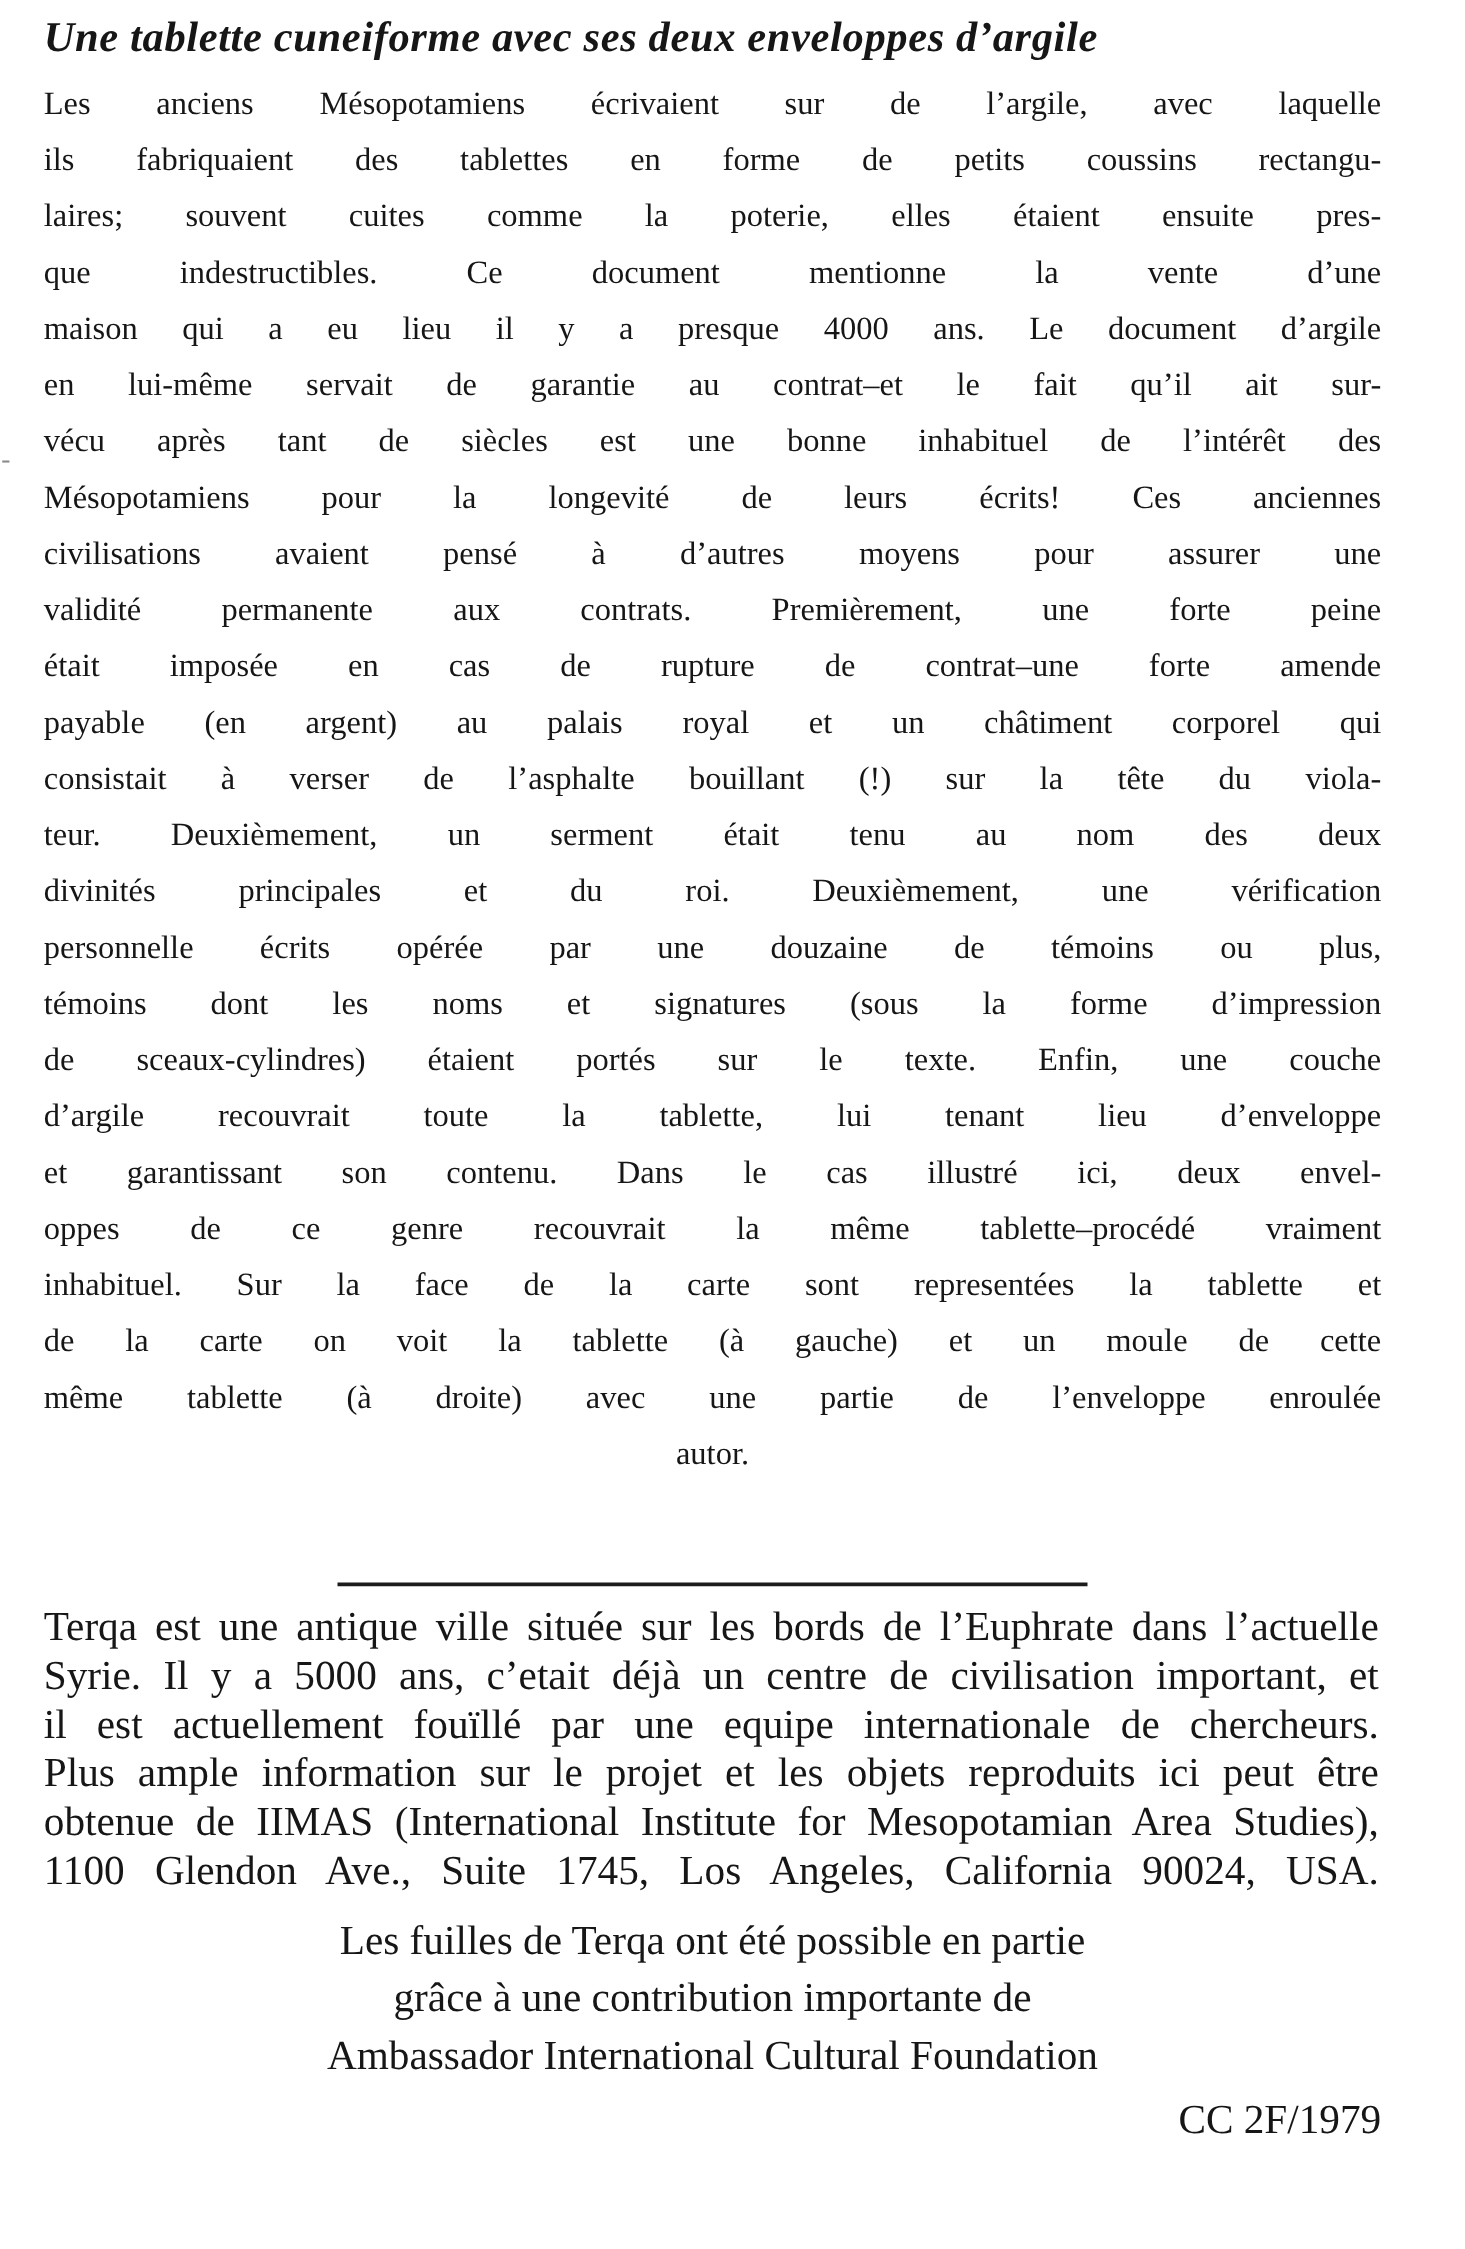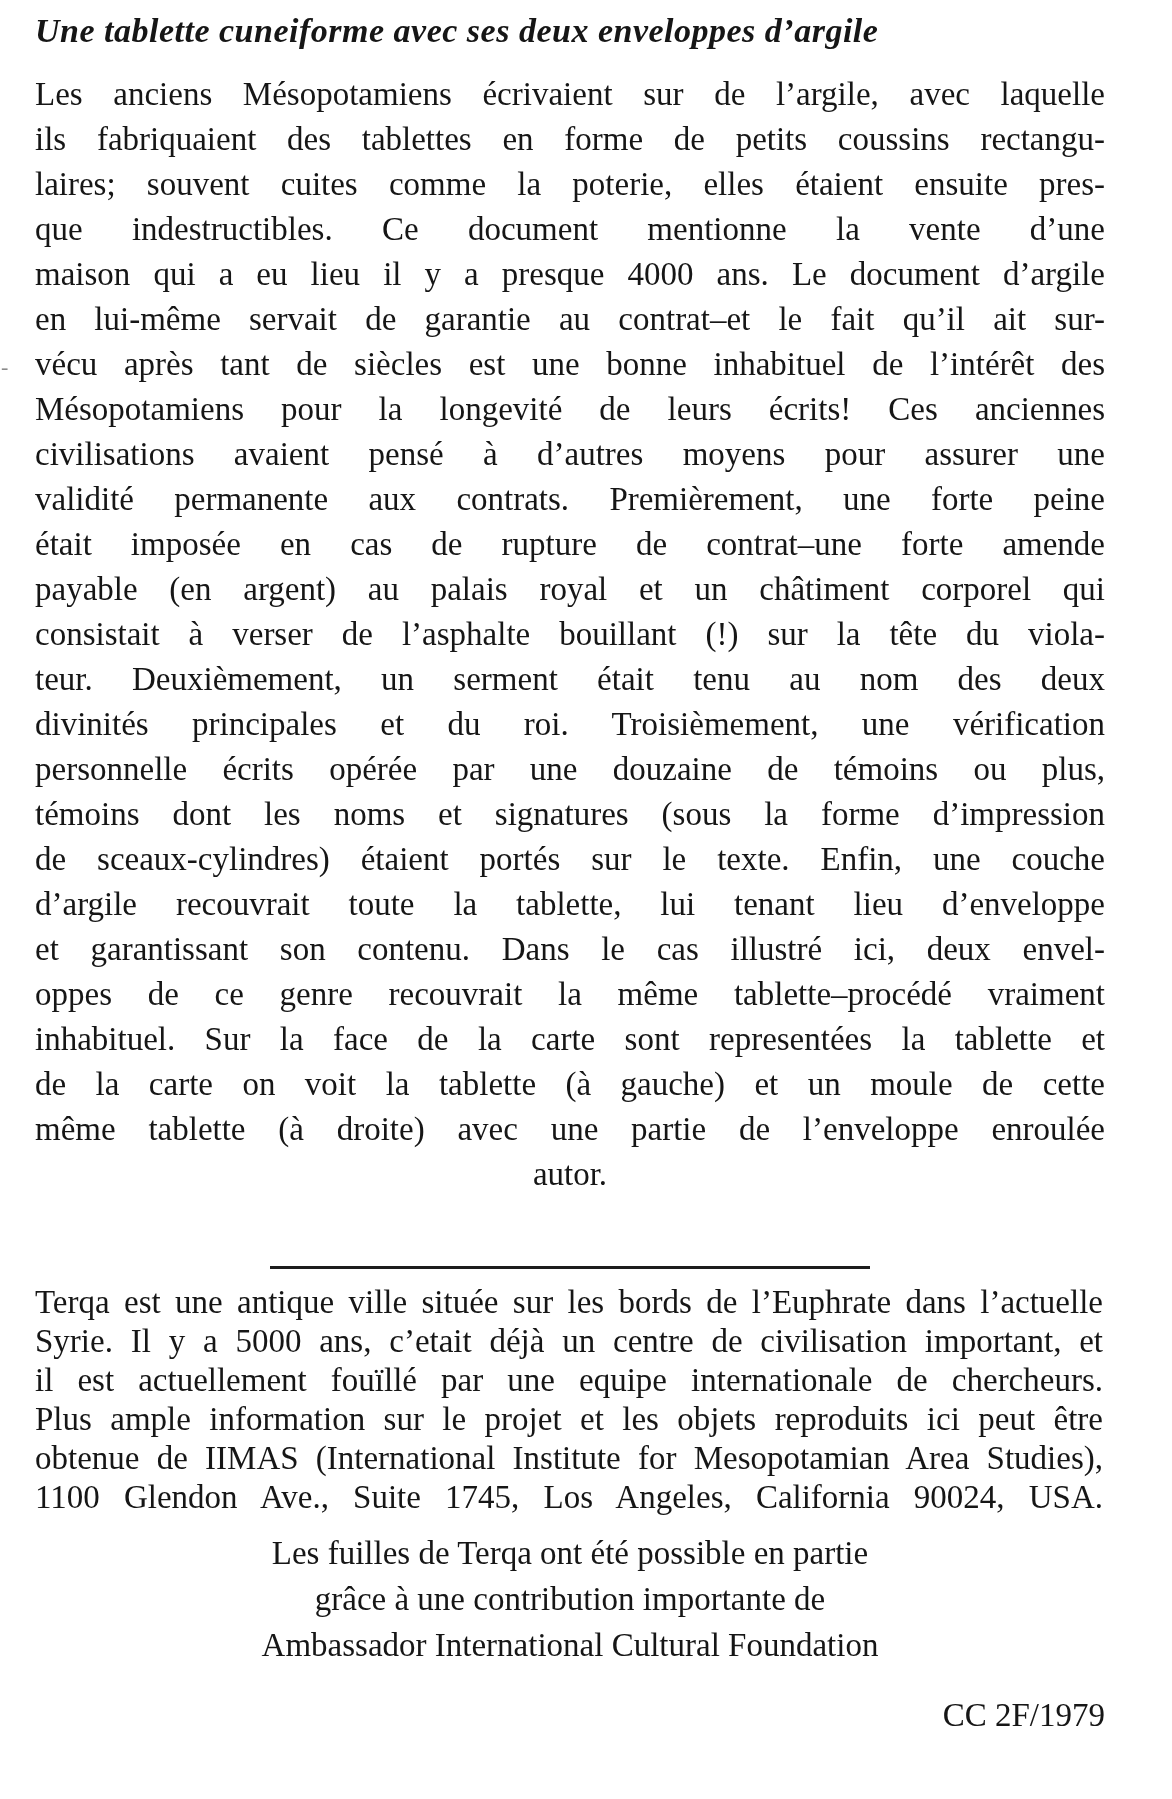--- a/index.html
+++ b/index.html
@@ -18,22 +18,22 @@
   .title {
     position: absolute;
     top: 10px; left: 35px; width: 1070px;
     font-size: 34px; line-height: 42px;
     font-weight: 700; font-style: italic;
     text-align: left;
     letter-spacing: 0.5px;
   }
   .para1 {
     position: absolute;
-    top: 72px; left: 35px; width: 1070px;
-    font-size: 33px;
+    top: 60px; left: 35px; width: 1070px;
+    font-size: 26px;
   }
   .para1 .line {
     line-height: 45px;
     text-align: justify;
     text-align-last: justify;
     white-space: normal;
   }
   .para1 .line:last-child {
     text-align-last: center;
   }
@@ -60,21 +60,20 @@
   .credit .line {
     line-height: 46px;
     text-align: center;
     text-align-last: center;
   }
   .catalog {
     position: absolute;
     top: 1676px; left: 35px; width: 1070px;
     font-size: 33px; line-height: 40px;
     text-align: right;
-    margin-top: 19px;
   }
   .stray-mark {
     position: absolute;
     top: 356px; left: 1px;
     font-size: 22px; color: #8a8a8a;
     line-height: 22px;
   }
 </style>
 </head>
 <body>
@@ -93,21 +92,21 @@
       <div class="line">maison qui a eu lieu il y a presque 4000 ans. Le document d’argile</div>
       <div class="line">en lui-même servait de garantie au contrat–et le fait qu’il ait sur-</div>
       <div class="line">vécu après tant de siècles est une bonne inhabituel de l’intérêt des</div>
       <div class="line">Mésopotamiens pour la longevité de leurs écrits! Ces anciennes</div>
       <div class="line">civilisations avaient pensé à d’autres moyens pour assurer une</div>
       <div class="line">validité permanente aux contrats. Premièrement, une forte peine</div>
       <div class="line">était imposée en cas de rupture de contrat–une forte amende</div>
       <div class="line">payable (en argent) au palais royal et un châtiment corporel qui</div>
       <div class="line">consistait à verser de l’asphalte bouillant (!) sur la tête du viola-</div>
       <div class="line">teur. Deuxièmement, un serment était tenu au nom des deux</div>
-      <div class="line">divinités principales et du roi. Troisièmement, une vérification</div>
+      <div class="line">divinités principales et du roi. Deuxièmement, une vérification</div>
       <div class="line">personnelle écrits opérée par une douzaine de témoins ou plus,</div>
       <div class="line">témoins dont les noms et signatures (sous la forme d’impression</div>
       <div class="line">de sceaux-cylindres) étaient portés sur le texte. Enfin, une couche</div>
       <div class="line">d’argile recouvrait toute la tablette, lui tenant lieu d’enveloppe</div>
       <div class="line">et garantissant son contenu. Dans le cas illustré ici, deux envel-</div>
       <div class="line">oppes de ce genre recouvrait la même tablette–procédé vraiment</div>
       <div class="line">inhabituel. Sur la face de la carte sont representées la tablette et</div>
       <div class="line">de la carte on voit la tablette (à gauche) et un moule de cette</div>
       <div class="line">même tablette (à droite) avec une partie de l’enveloppe enroulée</div>
       <div class="line">autor.</div>

